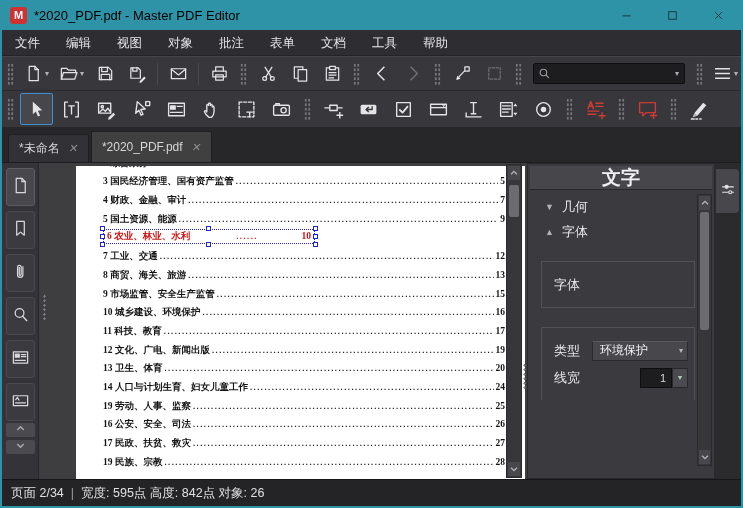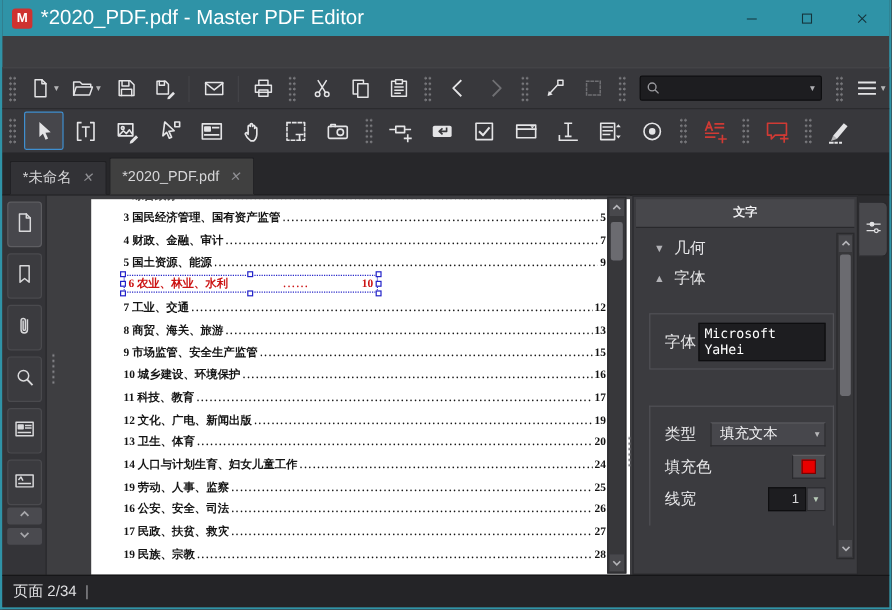--- a/index.html
+++ b/index.html
@@ -5,21 +5,21 @@
   * { margin:0; padding:0; box-sizing:border-box; }
   html,body { width:743px; height:508px; overflow:hidden; }
   body { font-family:"Liberation Sans","DejaVu Sans",sans-serif; font-size:12px; background:#3e3e41; }
   #app { position:relative; width:743px; height:508px; background:#3e3e41;
          border-left:2px solid #2f93a7; border-right:2px solid #2f93a7; border-bottom:2px solid #2f93a7; }
 
   
   .titlebar { position:absolute; left:0; top:0; right:0; height:30px; background:#2f93a7; display:flex; align-items:center; }
   .logo { width:17px; height:17px; margin:0 7px 0 8px; background:#cf3230; border-radius:3px; color:#fff;
           font-weight:bold; font-size:11px; display:flex; align-items:center; justify-content:center; }
-  .title-text { color:#ffffff; font-size:17px; }
+  .title-text { color:#000000; font-size:13px; }
   .wincontrols { margin-left:auto; display:flex; height:100%; }
   .winbtn { width:46px; height:100%; display:flex; align-items:center; justify-content:center; color:#15333b; }
   .winbtn svg { display:block; }
 
   
   .menubar { position:absolute; left:0; top:30px; right:0; height:26px; background:#2e2e32; border-bottom:1px solid #242427; display:flex; }
   .menu-item { padding:0 13px; line-height:26px; color:#e6e6e8; font-size:12.5px; }
 
   
   .tb { position:absolute; left:0; right:0; background:#38383c; display:flex; align-items:center; }
@@ -83,27 +83,27 @@
   .vs-btn { position:absolute; left:1px; right:1px; height:14px; background:#48484c; display:flex; align-items:center; justify-content:center; color:#b5b5b9; }
   .vs-btn.up { top:1px; } .vs-btn.down { bottom:1px; }
   .vs-thumb { position:absolute; left:2px; right:2px; background:#6b6b70; border-radius:2px; }
 
   .vgrip { position:absolute; width:5px; height:26px;
            background-image:radial-gradient(circle,#828286 1px,transparent 1.3px); background-size:5px 4.5px; }
 
   
   .panel { position:absolute; left:525px; width:188px; top:0; bottom:0; background:#3b3b3f; border:1px solid #29292c; }
   .panel-header { margin:2px 2px 0 2px; height:24px; background:#47474b; border-bottom:1px solid #29292c;
-                  color:#f0f0f2; font-weight:bold; font-size:10px; text-align:center; line-height:24px; }
+                  color:#f0f0f2; font-weight:bold; font-size:19px; text-align:center; line-height:24px; }
   .panel-body { position:absolute; left:3px; right:19px; top:30px; bottom:3px; overflow:hidden; }
   .section { display:flex; align-items:center; height:25px; padding-left:14px; color:#e8e8ea; font-size:13px; }
   .section .tri { color:#b2b2b6; font-size:9px; margin-right:8px; }
   .pgroup { border:1px solid #515156; margin:0 0 0 10px; padding:9px 0; }
   .pgroup.g1 { margin-top:17px; }
-  .pgroup.g2 { margin-top:30px; border-bottom:none; }
+  .pgroup.g2 { margin-top:19px; border-bottom:none; }
   .prow { display:flex; align-items:center; justify-content:space-between; height:27px; padding:0 6px 0 12px; color:#e8e8ea; font-size:13px; }
   .prow.rowr { justify-content:flex-end; }
   .prow.rowr .plabel { margin-right:8px; }
   .pinput { background:#1d1d20; border:1px solid #0e0e10; color:#fff; font-family:"DejaVu Sans Mono","Liberation Mono",monospace;
             font-size:11px; padding:2px 4px; }
   .pinput.fontname { width:106px; }
   .pinput.sizeval { width:40px; text-align:left; }
   .pselect { width:96px; height:20px; background:#47474c; border:1px solid #2a2a2d; border-top-color:#5a5a5e; color:#f2f2f4;
              font-size:12px; display:flex; align-items:center; justify-content:space-between; padding:0 4px 0 7px; }
   .pselect .ddv { font-size:8px; color:#b8b8ba; }
@@ -155,20 +155,31 @@
         <div class="winbtn">
           <span>
             <svg viewBox="0 0 20 20" width="15" height="15" fill="none" stroke="currentColor" stroke-width="1.2">
               <path d="M5.5 5.5l9 9M14.5 5.5l-9 9"></path>
             </svg>
           </span>
         </div>
       </div>
   </div>
 
+  <div class="menubar" id="menubar">
+      <div class="menu-item">文件</div>
+      <div class="menu-item">编辑</div>
+      <div class="menu-item">视图</div>
+      <div class="menu-item">对象</div>
+      <div class="menu-item">批注</div>
+      <div class="menu-item">表单</div>
+      <div class="menu-item">文档</div>
+      <div class="menu-item">工具</div>
+      <div class="menu-item">帮助</div>
+    </div>
 
   <div class="tb" id="tb1">
       <div class="grip"></div>
       <div class="tbtn">
         <span class="ic">
           <svg viewBox="0 0 20 20" width="19" height="19" fill="none" stroke="currentColor" stroke-width="1.3" stroke-linejoin="round" stroke-linecap="square">
             <path d="M5.5 2.5h6l3.5 3.5v11.5h-9.5z"></path>
             <path d="M11.5 2.5V6H15"></path>
           </svg>
         </span>
@@ -681,36 +692,29 @@
           <span class="tri">▼</span>
           <span>几何</span>
         </div>
         <div class="section">
           <span class="tri">▲</span>
           <span>字体</span>
         </div>
         <div class="pgroup g1">
           <div class="prow">
             <span class="plabel">字体</span>
-            <span class="pinput fontname">Microsoft YaHei</span>
           </div>
         </div>
         <div class="pgroup g2">
           <div class="prow">
             <span class="plabel">类型</span>
             <span class="pselect">
-              <span>填充文本</span>
+              <span>环境保护</span>
               <span class="ddv">▾</span>
             </span>
-          </div>
-          <div class="prow">
-            <span class="plabel">填充色</span>
-            <span class="swatch-btn">
-                <i class="sw fill"></i>
-              </span>
           </div>
           <div class="prow">
             <span class="plabel">线宽</span>
             <span class="spin">
               <span class="spin-val">1</span>
               <span class="spin-btn">▾</span>
             </span>
           </div>
         </div>
       </div>
@@ -737,15 +741,16 @@
               <circle cx="12.5" cy="12.5" r="1.7" fill="#48484c"></circle>
             </svg></span>
       </div>
     </div>
 
   </div>
 
   <div class="statusbar">
     <span>页面 2/34</span>
     <span class="ssep">|</span>
+    <span>宽度: 595点 高度: 842点 对象: 26</span>
   </div>
 
 </div>
 
 </body></html>

